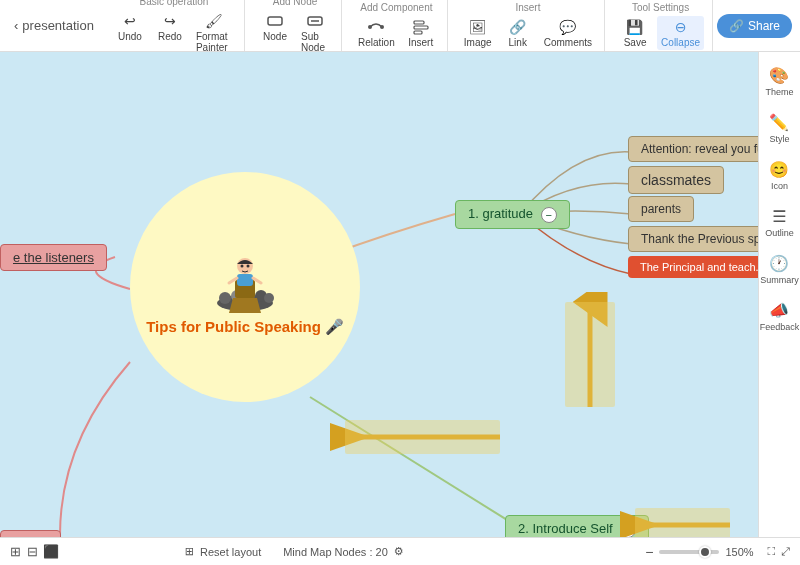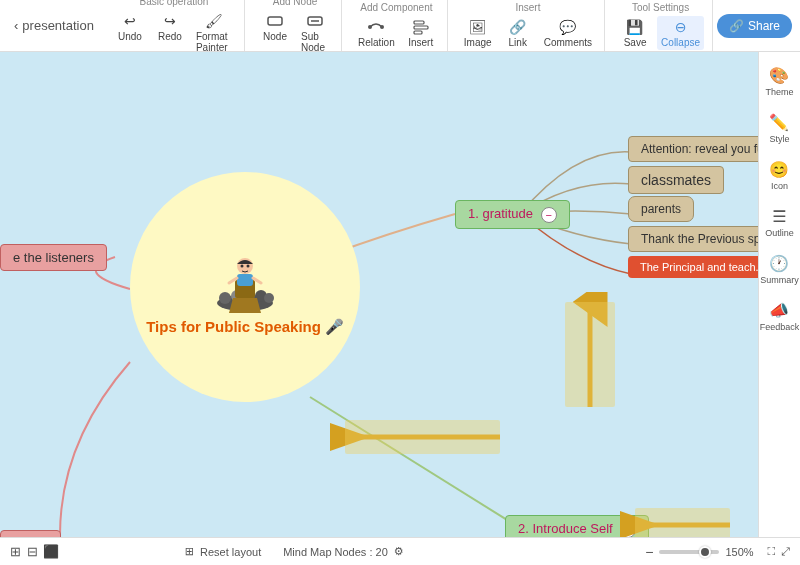--- a/index.html
+++ b/index.html
@@ -109,21 +109,21 @@
     
     .node {
       position: absolute;
       border-radius: 4px;
       padding: 5px 12px;
       font-size: 13px;
       font-weight: 500;
       z-index: 6;
       white-space: nowrap;
     }
-    .node-green { background: #a8d8a0; border: 1.5px solid #6ab560; color: #be185d; }
+    .node-green { background: #a8d8a0; border: 1.5px solid #6ab560; color: #14532d; }
     .node-red { background: #e8a0a0; border: 1.5px solid #c06060; color: #333; }
     .node-tan { background: #d4c4a0; border: 1.5px solid #a0906a; color: #333; }
     .node-orange-red { background: #e05030; color: #fff; border: none; font-size: 12px; }
 
     
     .canvas-svg {
       position: absolute;
       left: 0; top: 0;
       width: 100%; height: 100%;
       z-index: 3;
@@ -343,36 +343,36 @@
 
       <path d="M32,26 Q40,18 48,26" fill="#333"></path>
 
       <circle cx="37" cy="28" r="1.5" fill="#333"></circle>
       <circle cx="43" cy="28" r="1.5" fill="#333"></circle>
       <path d="M37,33 Q40,35 43,33" stroke="#333" stroke-width="1" fill="none"></path>
     </svg>
     <div class="center-label">Tips for Public Speaking 🎤</div>
   </div>
 
-  <div class="node node-red" style="left:0px; top:192px; border-radius:4px 4px 4px 4px;">
+  <div class="node node-red" style="left:0px; top:192px; border-radius:4px 4px 4px 4px;text-decoration:underline;">
     <span>e the listeners</span>
   </div>
 
   <div class="node node-green" style="left:455px; top:148px;">
     <span>1. gratitude</span>
     <span style="margin-left:4px; display:inline-flex; align-items:center; width:16px; height:16px; border:1.5px solid #888; border-radius:50%; background:#fff; font-size:11px; justify-content:center; vertical-align:middle;">−</span>
   </div>
 
   <div class="node node-tan" style="left:628px; top:84px; font-size:12px;">
     <span>Attention: reveal you fu...</span>
   </div>
   <div class="node node-tan" style="left:628px; top:114px; font-size:14px;">
     <span>classmates</span>
   </div>
-  <div class="node node-tan" style="left:628px; top:144px; font-size:12px;border-radius:7px;">
+  <div class="node node-tan" style="left:628px; top:144px; font-size:12px;">
     <span>parents</span>
   </div>
   <div class="node node-tan" style="left:628px; top:174px; font-size:12px;">
     <span>Thank the Previous spe...</span>
   </div>
   <div class="node node-orange-red" style="left:628px; top:204px; font-size:11px;">
     <span>The Principal and teach...</span>
   </div>
 
   <div class="node node-green" style="left:505px; top:463px;">

